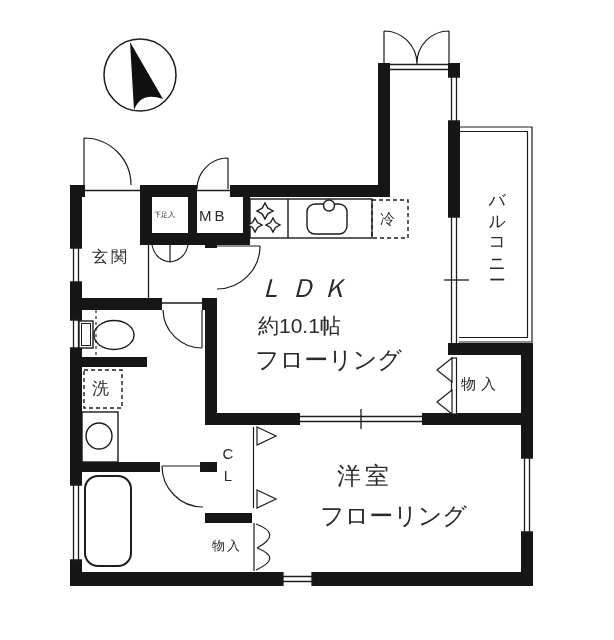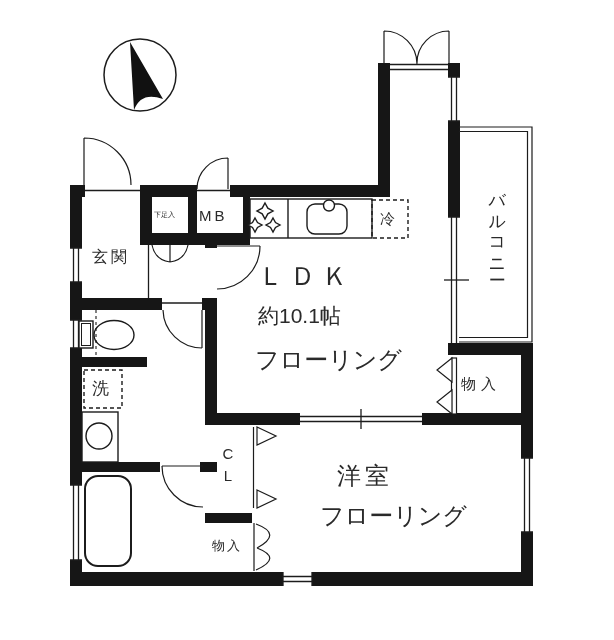--- a/index.html
+++ b/index.html
@@ -151,22 +151,22 @@
   </svg>
 
   <div class="lbl" style="left:92px;top:248px;font-size:16px;letter-spacing:3px;">玄関</div>
 
   <div class="lbl center" style="left:154px;top:211px;width:32px;font-size:7px;">下足入</div>
 
   <div class="lbl center" style="left:199px;top:208px;width:44px;font-size:15px;letter-spacing:3px;">MB</div>
 
   <div class="lbl center" style="left:380px;top:211px;width:20px;font-size:15px;">冷</div>
 
-  <div class="lbl center" style="left:258px;top:262px;width:150px;font-size:26px;letter-spacing:6px;">ＬＤＫ</div>
-  <div class="lbl center" style="left:258px;top:304px;width:150px;font-size:21px;">約10.1帖</div>
+  <div class="lbl center" style="left:258px;top:274px;width:150px;font-size:26px;letter-spacing:6px;font-style:italic;">ＬＤＫ</div>
+  <div class="lbl center" style="left:258px;top:314px;width:150px;font-size:21px;">約10.1帖</div>
   <div class="lbl center" style="left:255px;top:347px;width:160px;font-size:24px;">フローリング</div>
 
   <div class="lbl vert" style="left:487px;top:181px;height:130px;font-size:17px;letter-spacing:3px;">バルコニー</div>
 
   <div class="lbl center" style="left:461px;top:376px;width:58px;font-size:15px;letter-spacing:5px;">物入</div>
 
   <div class="lbl vert upright" style="left:219px;top:445px;height:55px;font-size:15px;letter-spacing:5px;">CL</div>
 
   <div class="lbl center" style="left:92px;top:380px;width:22px;font-size:17px;">洗</div>
 

